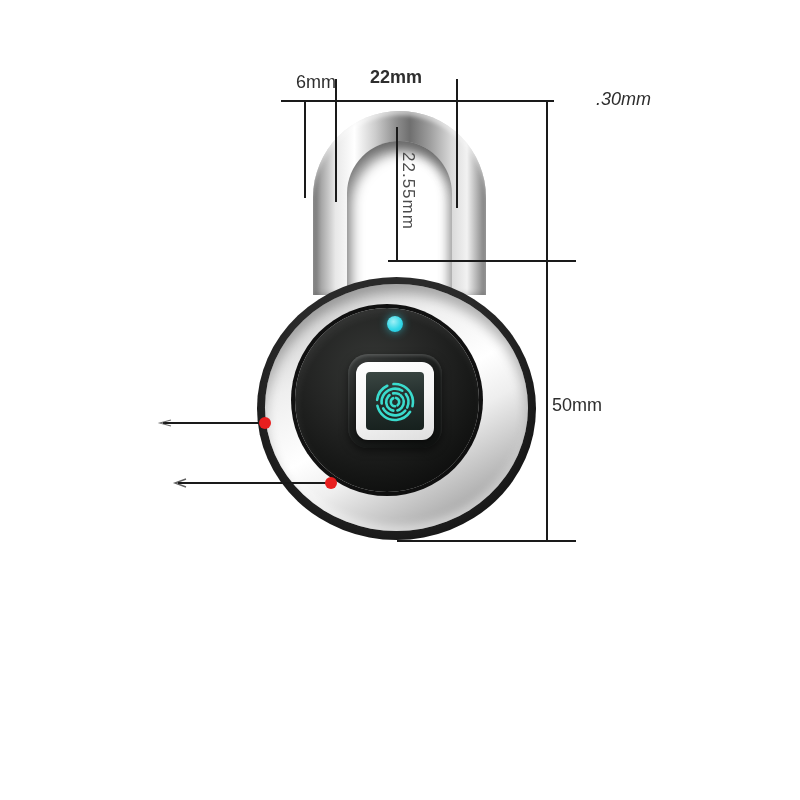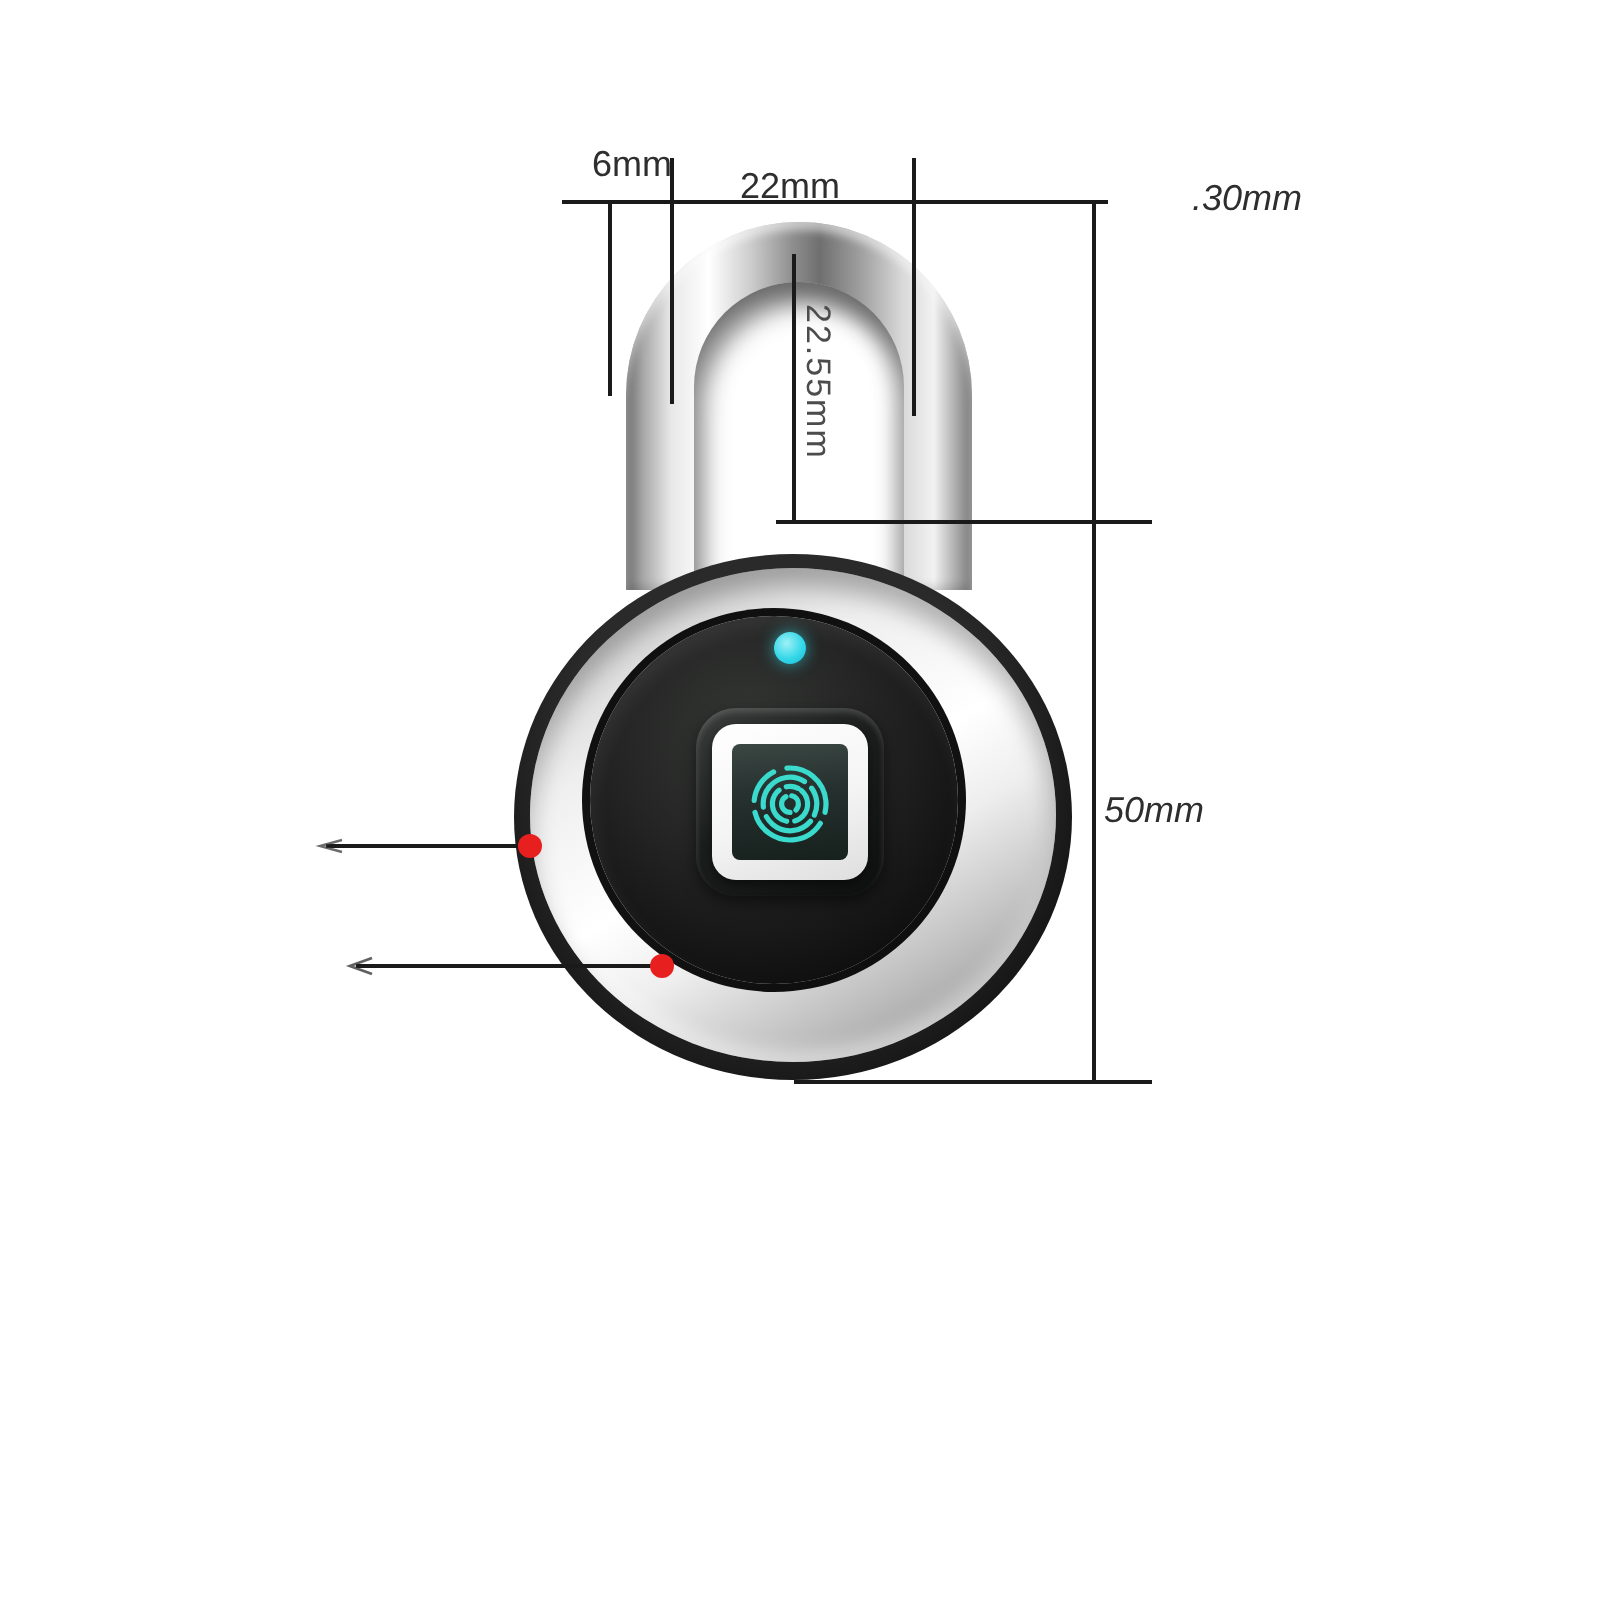--- a/index.html
+++ b/index.html
@@ -123,18 +123,18 @@
   <svg class="arrow" style="left:157px;top:418px;" width="16" height="10" viewBox="0 0 16 10">
     <path d="M14 2 L3 5 L14 8" fill="none" stroke="#3a3a3a" stroke-width="1.2"></path>
   </svg>
   <svg class="arrow" style="left:171px;top:477px;" width="18" height="12" viewBox="0 0 18 12">
     <path d="M15 2 L4 6 L15 10" fill="none" stroke="#2c2c2c" stroke-width="1.4"></path>
   </svg>
   <div class="red-dot" style="left:259px;top:417px;"></div>
   <div class="red-dot" style="left:325px;top:477px;"></div>
 
   <div class="dim-label" style="left:296px;top:73px;">6mm</div>
-  <div class="dim-label" style="left:370px;top:84px;">22mm</div>
+  <div class="dim-label" style="left:370px;top:68px;font-weight:bold;">22mm</div>
   <div class="dim-label" style="left:596px;top:90px;font-style:italic;">.30mm</div>
   <div class="dim-label-rot" style="left:398px;top:152px;">22.55mm</div>
-  <div class="dim-label" style="left:552px;top:396px;font-style:italic;">50mm</div>
+  <div class="dim-label" style="left:552px;top:396px;">50mm</div>
 
 </div>
 
 </body></html>

